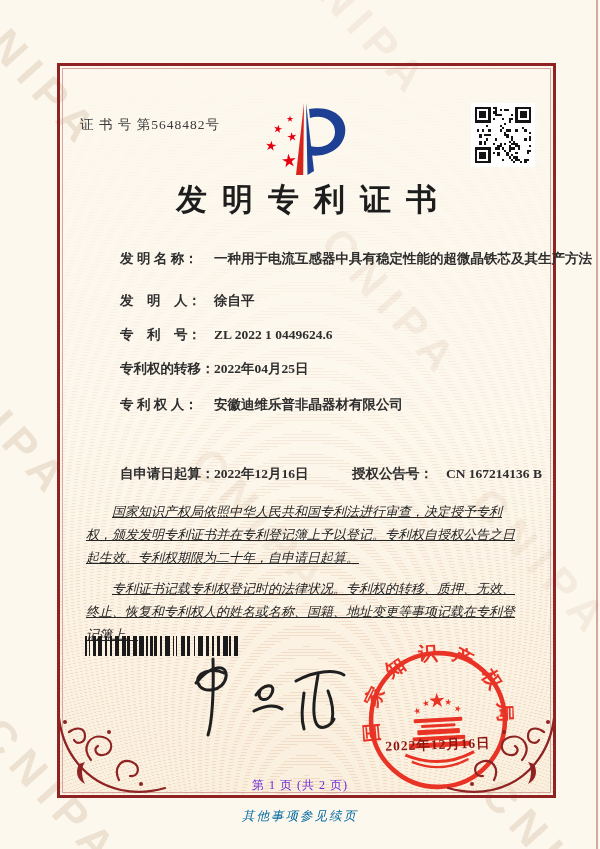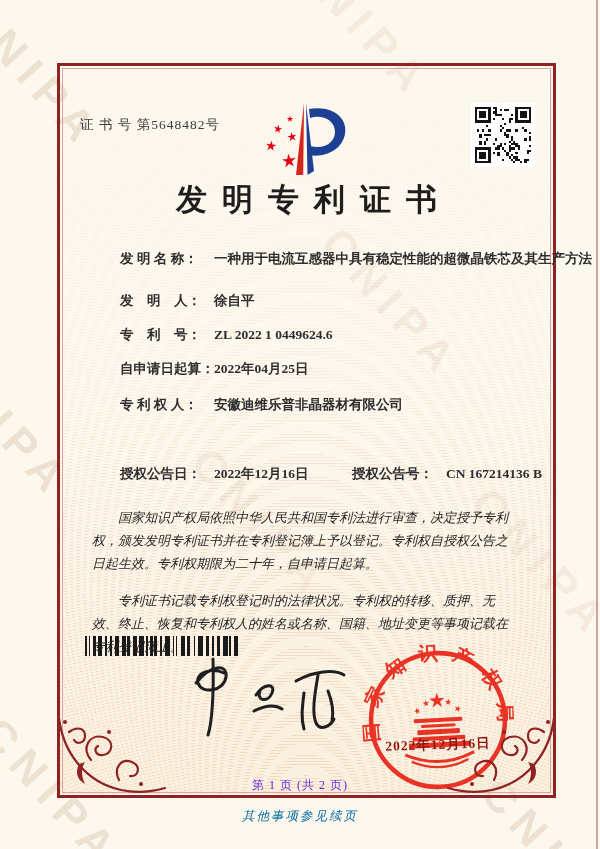--- a/index.html
+++ b/index.html
@@ -46,21 +46,21 @@
   }
   
   .field-row{position:absolute; left:84px; width:452px; font-size:13.5px; font-weight:bold; color:#2e2e2e; white-space:nowrap;margin-left:36px;}
   .field-label{display:inline-block; width:94px;}
   .grant-group1{display:inline-block; width:232px;}
   
   .body-text{
     position:absolute; left:78px; top:492px; width:448px;
     font-size:13px; line-height:23px; font-style:italic; color:#242424;
   }
-  .body-text p{margin:14px; text-indent:2em;}
+  .body-text p{margin:8px; text-indent:2em;text-decoration:underline;}
   .barcode{position:absolute; left:85px; top:636px;}
   
   .signoff{position:absolute; left:85px; top:681px; font-size:14.5px; font-weight:bold; line-height:27px; color:#222;}
   .signature{position:absolute; left:168px; top:653px;}
   
   .seal{position:absolute; left:362px; top:644px; width:152px; height:152px; opacity:0.95; transform:rotate(-3deg);}
   .seal-date{
     position:absolute; left:366px; top:736px; width:144px; text-align:center;
     font-size:13.5px; font-weight:bold; color:#8c1510; letter-spacing:1px;
     transform:rotate(-2deg);
@@ -124,27 +124,27 @@
   <div class="field-row" style="top:250px;">
     <span class="field-label">发 明 名 称：</span><span>一种用于电流互感器中具有稳定性能的超微晶铁芯及其生产方法</span>
   </div>
   <div class="field-row" style="top:292px;">
     <span class="field-label">发　明　人：</span><span>徐自平</span>
   </div>
   <div class="field-row" style="top:326px;">
     <span class="field-label">专　利　号：</span><span>ZL 2022 1 0449624.6</span>
   </div>
   <div class="field-row" style="top:360px;">
-    <span class="field-label">自申请日起算：</span><span>2022年04月25日</span>
+    <span class="field-label">专利权的转移：</span><span>2022年04月25日</span>
   </div>
   <div class="field-row" style="top:396px;">
     <span class="field-label">专 利 权 人：</span><span>安徽迪维乐普非晶器材有限公司</span>
   </div>
   <div class="field-row" style="top:465px;">
-    <span class="grant-group1"><span class="field-label">授权公告日：</span><span>2022年12月16日</span></span><span><span class="field-label">授权公告号：</span><span>CN 167214136 B</span></span>
+    <span class="grant-group1"><span class="field-label">自申请日起算：</span><span>2022年12月16日</span></span><span><span class="field-label">授权公告号：</span><span>CN 167214136 B</span></span>
   </div>
 
   <div class="body-text">
     <p>国家知识产权局依照中华人民共和国专利法进行审查，决定授予专利权，颁发发明专利证书并在专利登记簿上予以登记。专利权自授权公告之日起生效。专利权期限为二十年，自申请日起算。</p>
     <p>专利证书记载专利权登记时的法律状况。专利权的转移、质押、无效、终止、恢复和专利权人的姓名或名称、国籍、地址变更等事项记载在专利登记簿上。</p>
   </div>
 
   <svg class="barcode" width="156" height="20" viewBox="0 0 156 20">
     <path id="barcode-bars" fill="#1a1a1a" d="M0 0h2v20h-2zM4 0h1v20h-1zM8 0h3v20h-3zM13 0h4v20h-4zM20 0h2v20h-2zM25 0h2v20h-2zM30 0h4v20h-4zM37 0h4v20h-4zM42 0h3v20h-3zM48 0h4v20h-4zM54 0h5v20h-5zM61 0h2v20h-2zM65 0h3v20h-3zM69 0h3v20h-3zM75 0h2v20h-2zM80 0h5v20h-5zM88 0h1v20h-1zM91 0h1v20h-1zM96 0h4v20h-4zM102 0h3v20h-3zM109 0h1v20h-1zM113 0h5v20h-5zM121 0h3v20h-3zM127 0h2v20h-2zM132 0h3v20h-3zM138 0h5v20h-5zM144 0h2v20h-2zM149 0h4v20h-4z"></path>
   </svg>

